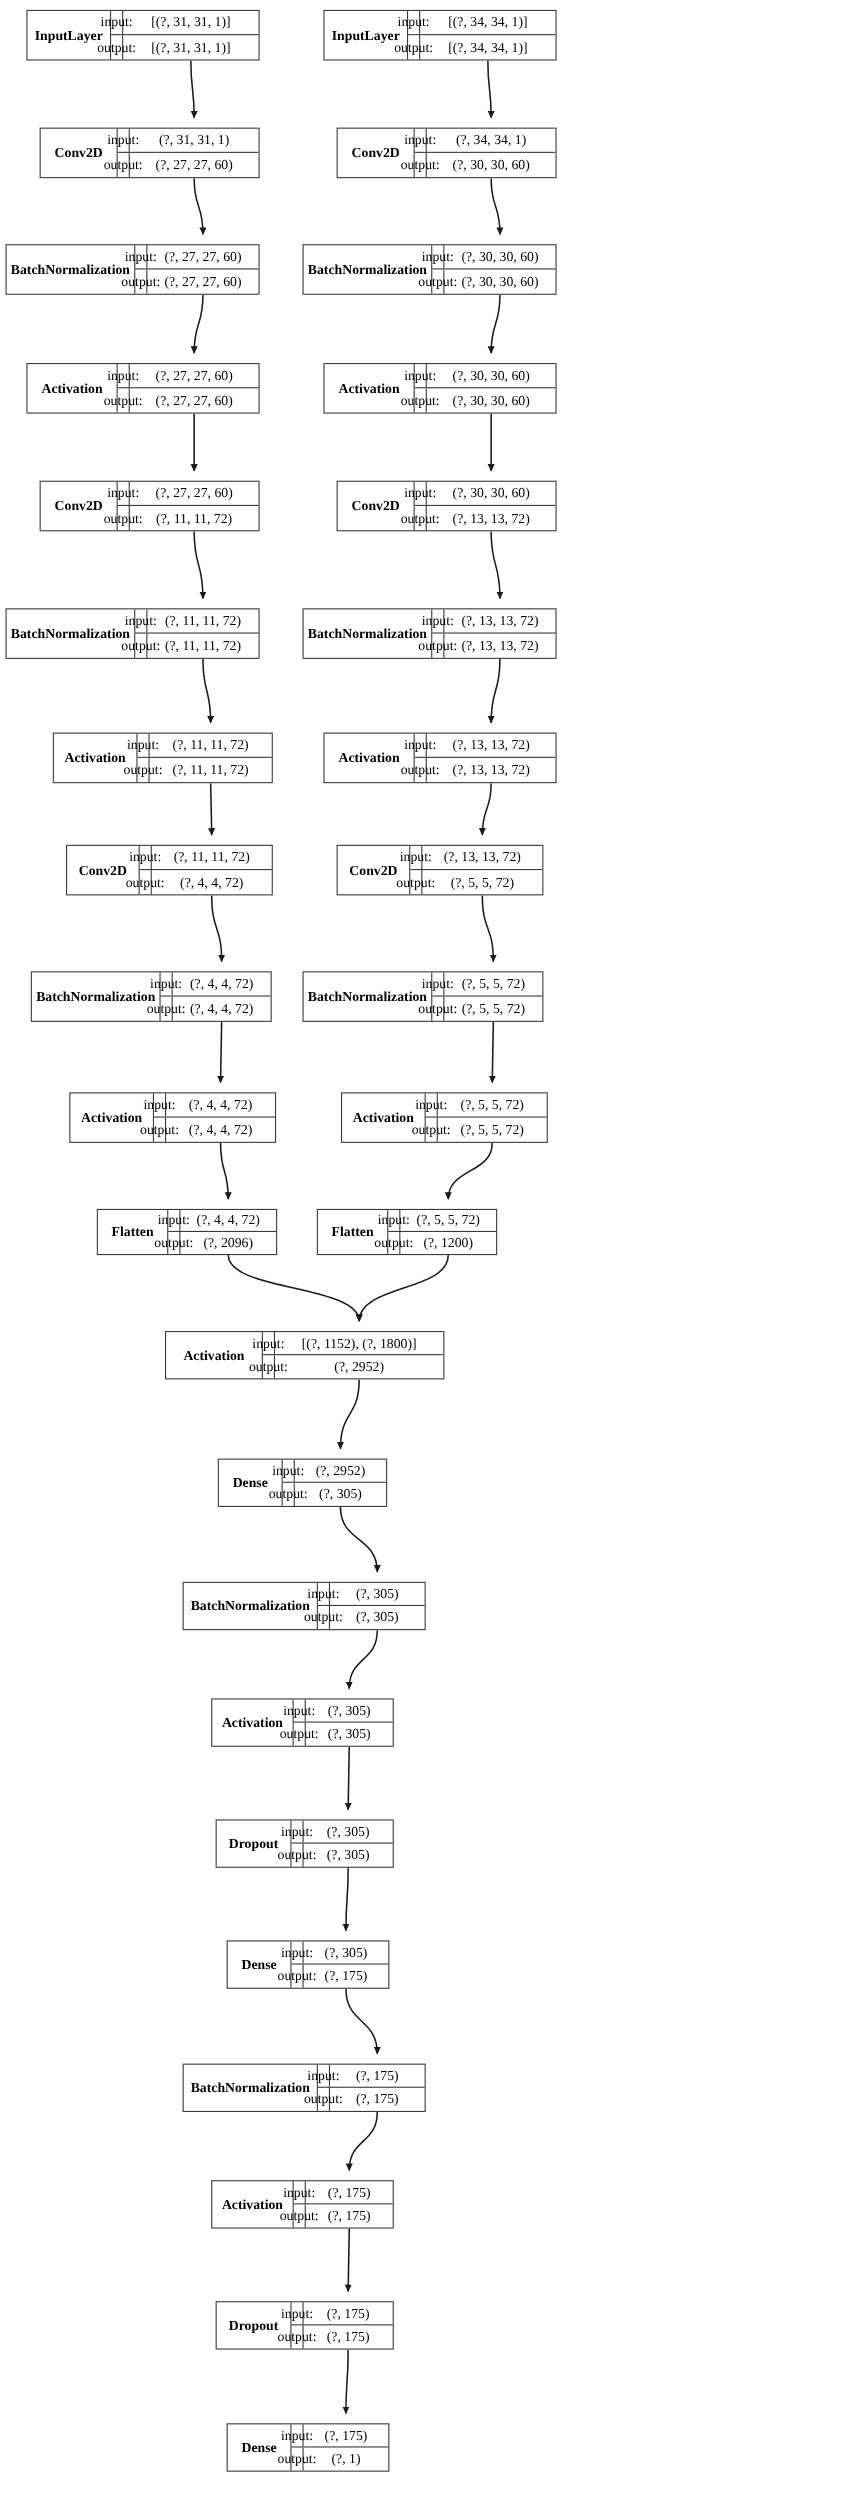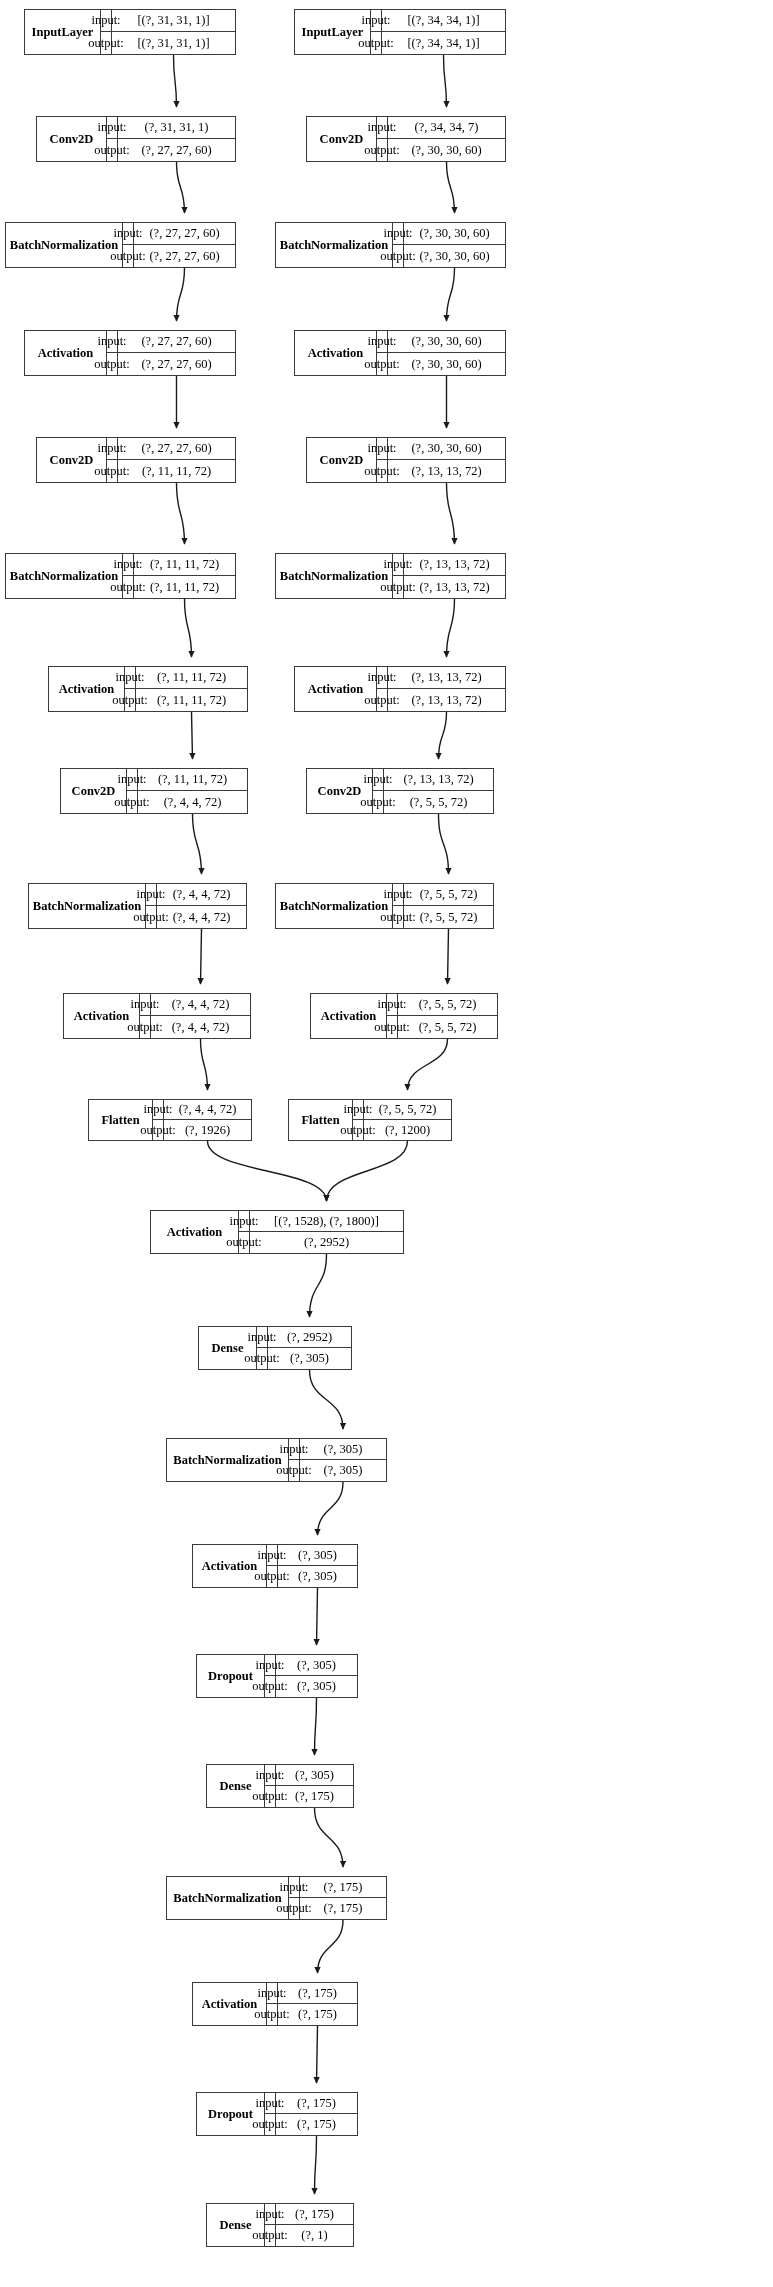--- a/index.html
+++ b/index.html
@@ -167,21 +167,21 @@
             <div class="io-label" style="width: 11px; flex: 0 0 auto;">output:</div>
             <div class="io-shape">(?, 27, 27, 60)</div>
           </div>
         </div>
       </div>
       <div class="node" style="left: 306px; top: 116px; width: 200px; height: 46px;">
         <div class="layer-name" style="width: 70px;">Conv2D</div>
         <div class="io">
           <div class="io-row top">
             <div class="io-label" style="width: 11px; flex: 0 0 auto;">input:</div>
-            <div class="io-shape">(?, 34, 34, 7)</div>
+            <div class="io-shape">(?, 34, 34, 1)</div>
           </div>
           <div class="io-row bottom">
             <div class="io-label" style="width: 11px; flex: 0 0 auto;">output:</div>
             <div class="io-shape">(?, 30, 30, 60)</div>
           </div>
         </div>
       </div>
       <div class="node" style="left: 5px; top: 222px; width: 231px; height: 46px;">
         <div class="layer-name" style="width: 117px;">BatchNormalization</div>
         <div class="io">
@@ -392,21 +392,21 @@
       </div>
       <div class="node" style="left: 88px; top: 1099px; width: 164px; height: 42px;">
         <div class="layer-name" style="width: 64px;">Flatten</div>
         <div class="io">
           <div class="io-row top">
             <div class="io-label" style="width: 11px; flex: 0 0 auto;">input:</div>
             <div class="io-shape">(?, 4, 4, 72)</div>
           </div>
           <div class="io-row bottom">
             <div class="io-label" style="width: 11px; flex: 0 0 auto;">output:</div>
-            <div class="io-shape">(?, 1926)</div>
+            <div class="io-shape">(?, 2096)</div>
           </div>
         </div>
       </div>
       <div class="node" style="left: 288px; top: 1099px; width: 164px; height: 42px;">
         <div class="layer-name" style="width: 64px;">Flatten</div>
         <div class="io">
           <div class="io-row top">
             <div class="io-label" style="width: 11px; flex: 0 0 auto;">input:</div>
             <div class="io-shape">(?, 5, 5, 72)</div>
           </div>
@@ -414,21 +414,21 @@
             <div class="io-label" style="width: 11px; flex: 0 0 auto;">output:</div>
             <div class="io-shape">(?, 1200)</div>
           </div>
         </div>
       </div>
       <div class="node" style="left: 150px; top: 1210px; width: 254px; height: 44px;">
         <div class="layer-name" style="width: 88px;">Activation</div>
         <div class="io">
           <div class="io-row top">
             <div class="io-label" style="width: 11px; flex: 0 0 auto;">input:</div>
-            <div class="io-shape">[(?, 1528), (?, 1800)]</div>
+            <div class="io-shape">[(?, 1152), (?, 1800)]</div>
           </div>
           <div class="io-row bottom">
             <div class="io-label" style="width: 11px; flex: 0 0 auto;">output:</div>
             <div class="io-shape">(?, 2952)</div>
           </div>
         </div>
       </div>
       <div class="node" style="left: 198px; top: 1326px; width: 154px; height: 44px;">
         <div class="layer-name" style="width: 58px;">Dense</div>
         <div class="io">

